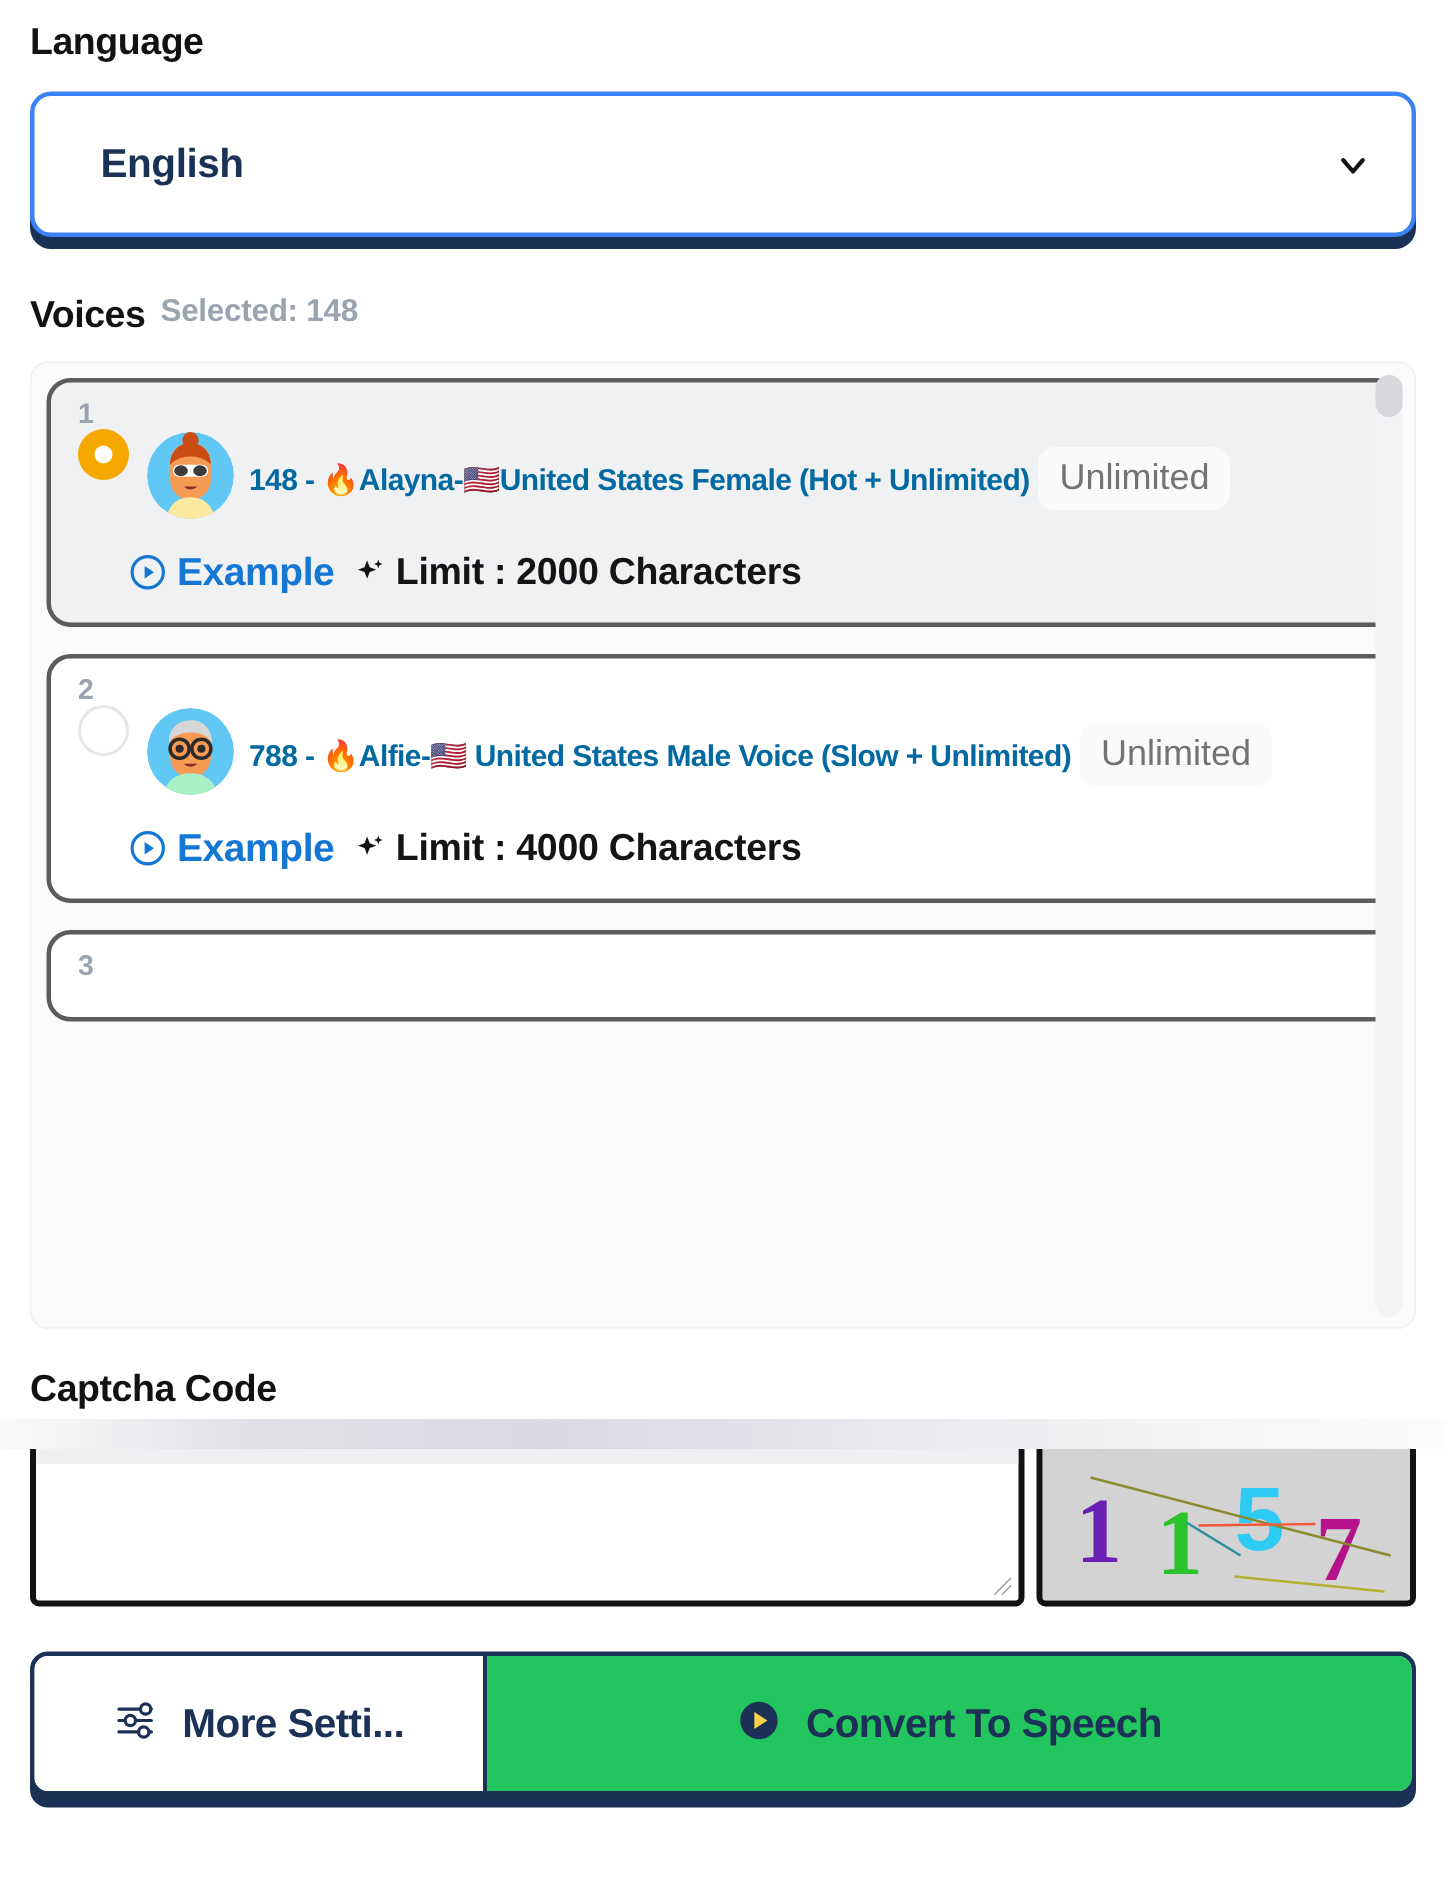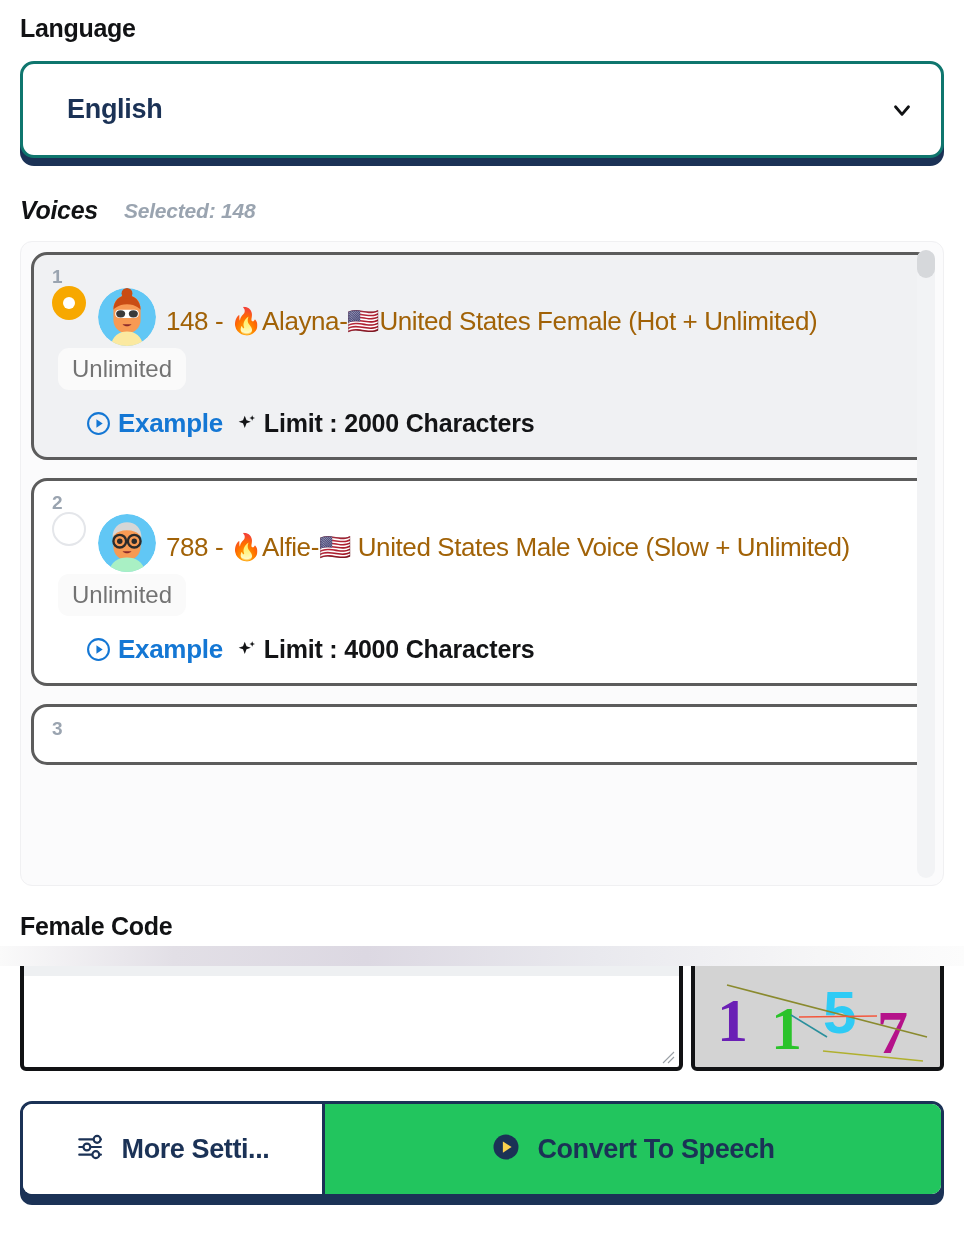--- a/index.html
+++ b/index.html
@@ -23,23 +23,22 @@
   
   .section-label {
     font-size: 25px;
     font-weight: bold;
     color: #111214;
     letter-spacing: -0.3px;
   }
 
   .label-row {
     display: flex;
-    align-items: center;
-    gap: 26px;
-    font-style: italic;
+    align-items: flex-start;
+    gap: 10px;
   }
   .label-sub {
     font-size: 21px;
     font-weight: 600;
     color: #9aa4b0;
     letter-spacing: -0.2px;
   }
 
   
   #language-block { padding-top: 14px; }
@@ -56,21 +55,21 @@
     height: 97px;
     background: #1b3256;
     border-radius: 14px;
   }
   .select-box {
     position: absolute;
     left: 0; top: 0;
     width: 100%;
     height: 97px;
     background: #ffffff;
-    border: 3px solid #0f766e;
+    border: 3px solid #3b82f6;
     border-radius: 14px;
     display: flex;
     align-items: center;
     justify-content: space-between;
     padding: 0 26px 0 44px;
     cursor: pointer;
   }
   .select-value {
     font-size: 27px;
     font-weight: bold;
@@ -159,23 +158,23 @@
     border-radius: 50%;
     overflow: hidden;
     margin-right: 10px;
     position: relative;
     top: -4px;
   }
   .avatar svg { display: block; }
 
   .voice-title {
     display: inline;
-    font-size: 26px;
-    font-weight: normal;
-    color: #a16207;
+    font-size: 20px;
+    font-weight: bold;
+    color: #0369a1;
     letter-spacing: -0.4px;
     line-height: 1.62;
     vertical-align: middle;
   }
 
   .badge {
     display: inline-block;
     background: #fafafa;
     border-radius: 11px;
     padding: 7px 14px;
@@ -451,21 +450,21 @@
         <div class="card-index">3</div>
       </div>
 
       <div class="scrollbar-track">
         <div class="scrollbar-thumb"></div>
       </div>
     </div>
   </div>
 
   <div id="captcha-block">
-    <div class="section-label">Female Code</div>
+    <div class="section-label">Captcha Code</div>
 
     <div class="captcha-row">
       <div class="captcha-input">
         <div class="topstrip"></div>
         <textarea style="width: 100%; height: 100%; border: 0px; outline: none; resize: none; background: transparent; padding: 14px; font-size: 22px; font-family: &quot;Liberation Sans&quot;, sans-serif;" placeholder=""></textarea>
         <span class="resize-grip">
           <svg width="14" height="14" viewBox="0 0 14 14" stroke="#9aa0a6" stroke-width="1.1">
               <line x1="13" y1="2" x2="2" y2="13"></line>
               <line x1="13" y1="7" x2="7" y2="13"></line>
             </svg>

